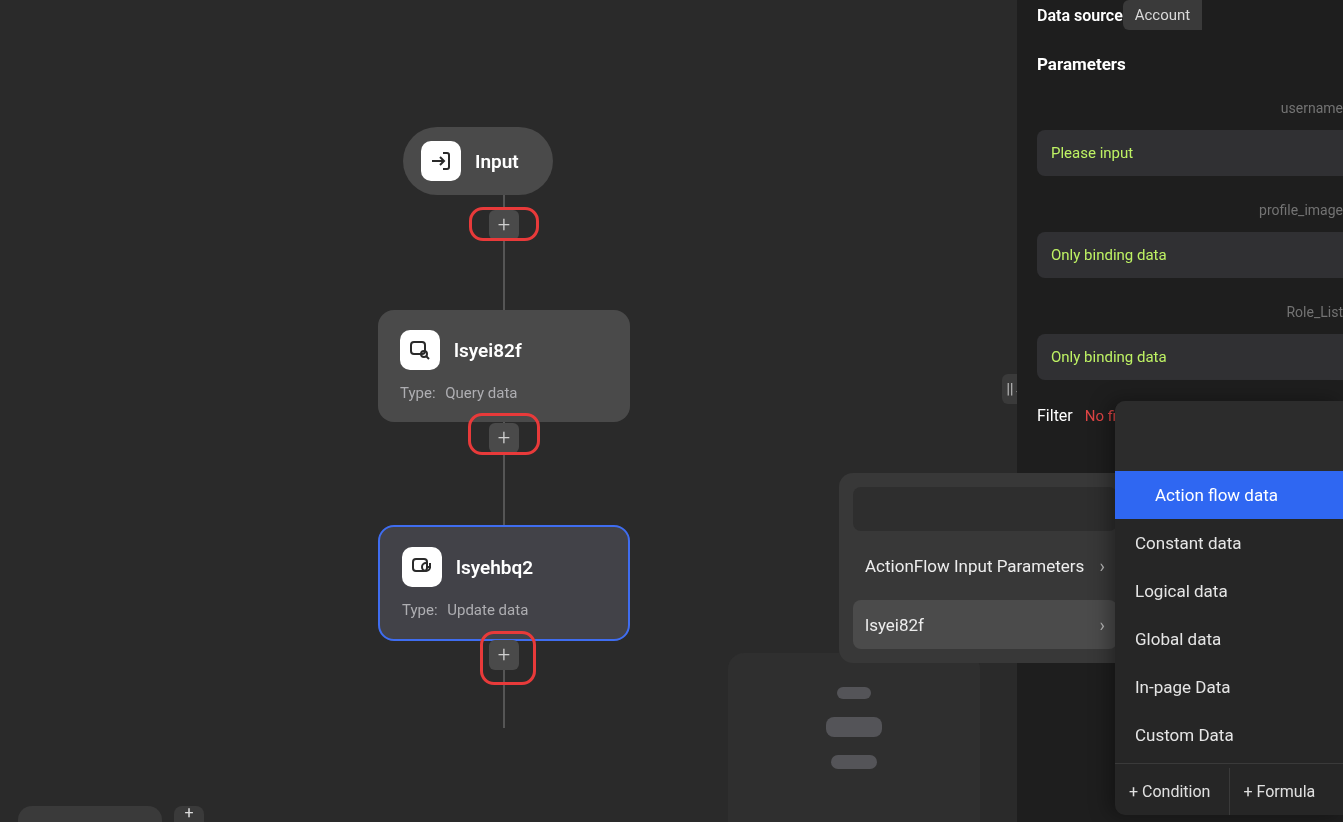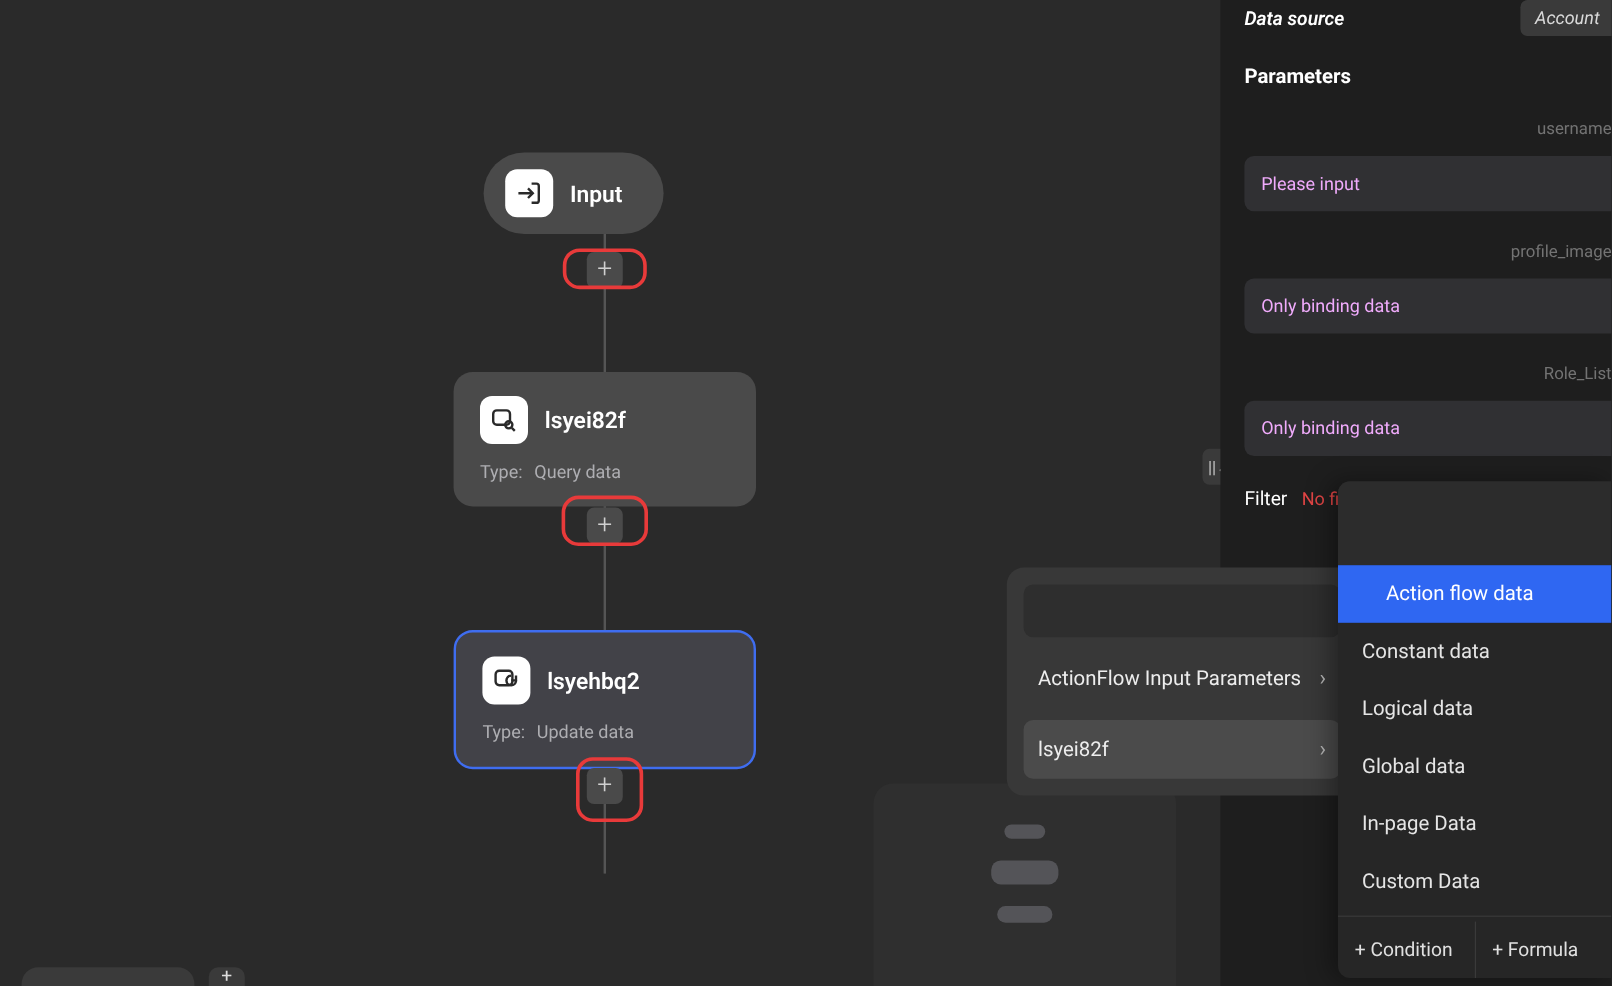--- a/index.html
+++ b/index.html
@@ -55,28 +55,28 @@
 }
 .add-ring {
   position: absolute;
   border: 3.5px solid #e83a3a;
   border-radius: 14px;
   pointer-events: none;
 }
 
 
 .side { position: absolute; right: 0; top: 0; width: 326px; height: 100%; background: #1e1e1e; padding: 0 0 0 20px; }
-.side-row { display: flex; align-items: center; justify-content: space-between; padding: 0 0 0 0; margin-top: 0; font-style: italic; }
+.side-row { display: flex; align-items: center; padding: 0 0 0 0; margin-top: 0; }
 .side .hlabel { font-weight: 600; font-size: 16px; color: #fff; }
 .account-tag { background: #3a3a3a; color: #d9d9d9; font-size: 15px; padding: 6px 12px; border-radius: 6px 0 0 6px; margin-right: -2px; }
 .section-title { font-weight: 700; font-size: 17px; color: #fff; margin-top: 24px; }
 .field-label { font-size: 14px; color: #737373; margin-top: 26px; text-align: right; }
 .field-input {
   margin-top: 14px; background: #303033; border-radius: 8px 0 0 8px;
-  padding: 14px 14px; color: #f0abfc; font-size: 15px; width: calc(100% - 0px);
+  padding: 14px 14px; color: #bef264; font-size: 15px; width: calc(100% - 0px);
 }
 .filter-row { display: flex; align-items: center; gap: 12px; margin-top: 26px; }
 .filter-label { font-weight: 400; font-size: 16px; color: #fff; }
 .filter-warn { color: #e04545; font-size: 15px; }
 
 .collapse-handle {
   position: absolute; left: 1002px; top: 374px;
   width: 30px; height: 30px; background: #3a3a3a; border-radius: 6px;
   display: flex; align-items: center; justify-content: center;
   color: #c4c4c4; font-size: 14px;

